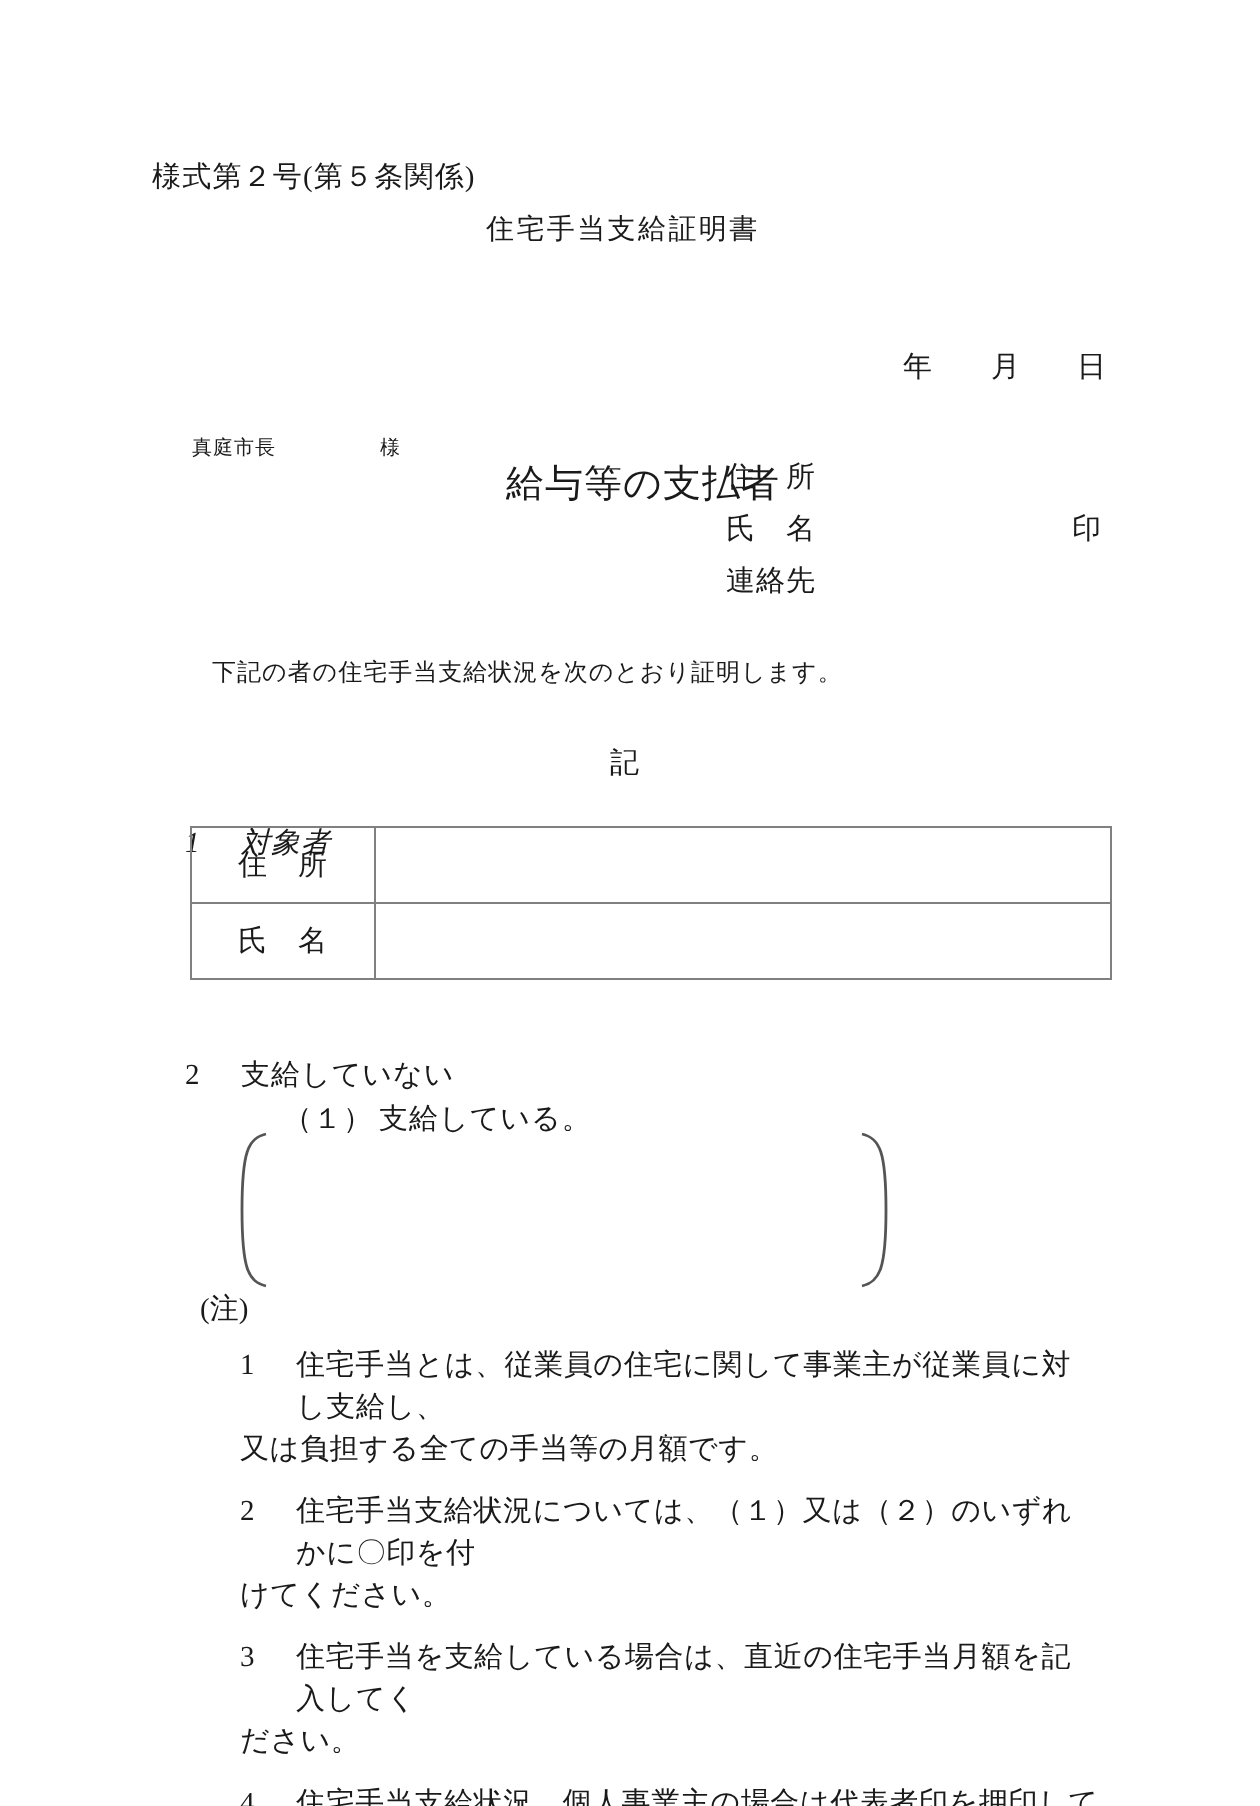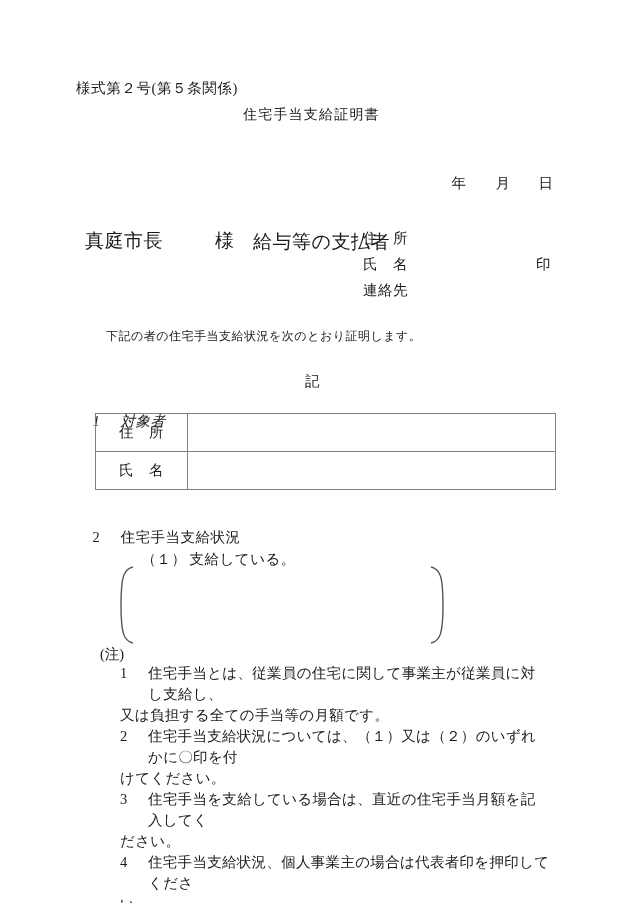--- a/index.html
+++ b/index.html
@@ -35,22 +35,22 @@
   .date-line {
     left: 437px; top: 157px;
     font-size: 14.5px;
   }
   .date-line span { display: inline-block; }
   .date-y { width: 44px; }
   .date-m { width: 43px; }
 
   
   .addressee {
-    left: 64px; top: 206px;
-    font-size: 19px;
+    left: 84px; top: 206px;
+    font-size: 10px;
     letter-spacing: 0.5px;
   }
   .addressee .gap { display: inline-block; width: 52px; }
 
   .payer-label {
     left: 253px; top: 229px;
     font-size: 19px;
     letter-spacing: 0.5px;
   }
   .payer-field {
@@ -162,20 +162,21 @@
   }
   .note-item .n-num {
     position: absolute;
     left: 0; top: 0;
     width: 20px;
     text-align: left;
   }
   .note-item .n-body {
     display: block;
     text-indent: 0;
+    margin-top: 10px;
   }
   .n-line { display: block; }
   .n-line.cont { margin-left: -28px; }
 </style>
 </head>
 <body>
 
 <div id="page">
 
   <div class="abs form-no">様式第２号(第５条関係)</div>
@@ -213,21 +214,21 @@
         <td class="val"></td>
       </tr>
       <tr>
         <td class="lab">氏　名</td>
         <td class="val"></td>
       </tr>
     </tbody>
   </table>
 
   <div class="abs sec2-head">
-    <span class="num">2</span><span>住宅手当支給状況</span>
+    <span class="num">2</span><span>支給していない</span>
   </div>
 
   <div class="abs opt-1">
     <span class="opt-num">（１）</span><span>支給している。</span>
   </div>
 
 
   <div class="bracket-box">
     <svg class="brk brk-left" viewBox="0 0 16 78" preserveAspectRatio="none">
       <path d="M15 1 C6 3, 3 10, 3 39 C3 68, 6 75, 15 77" fill="none" stroke="#555555" stroke-width="1.4"></path>

